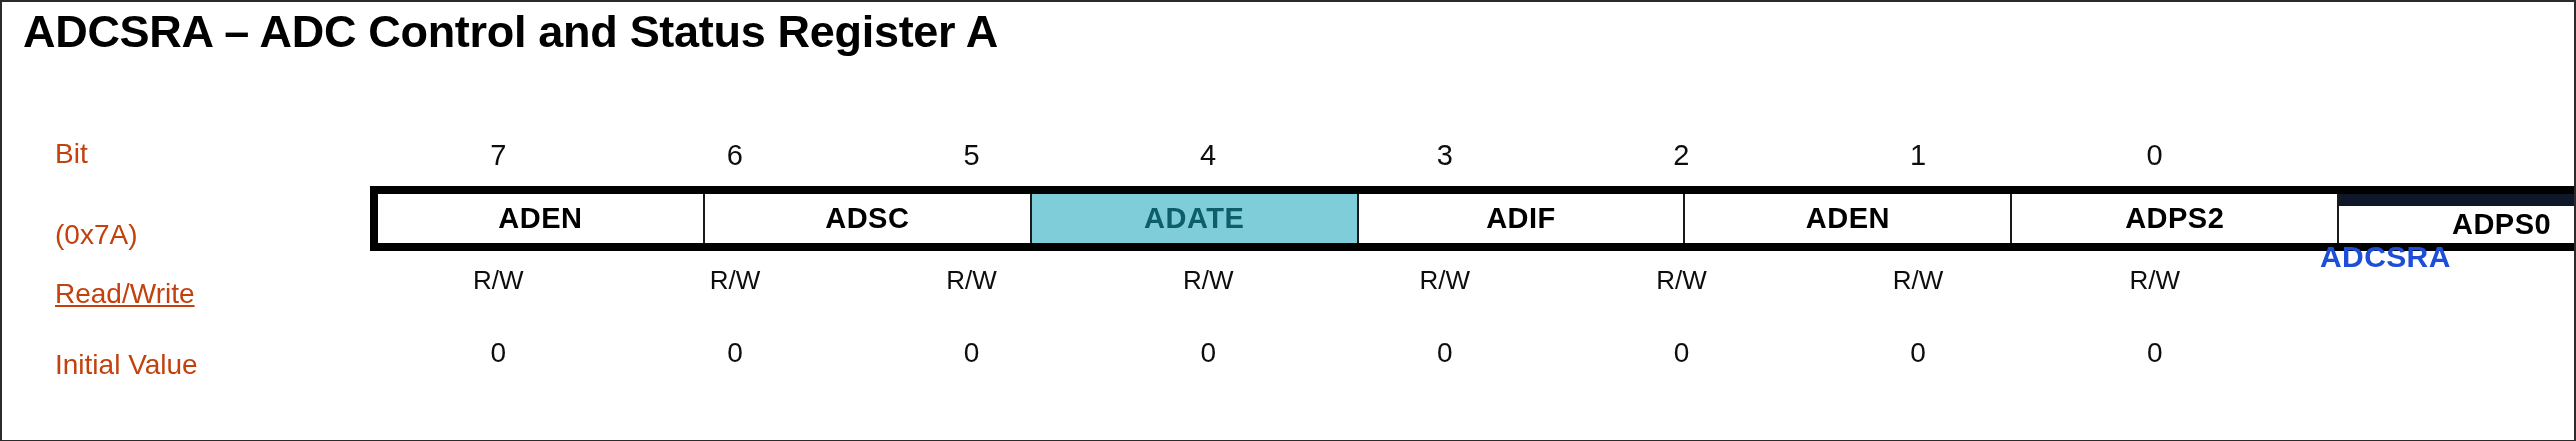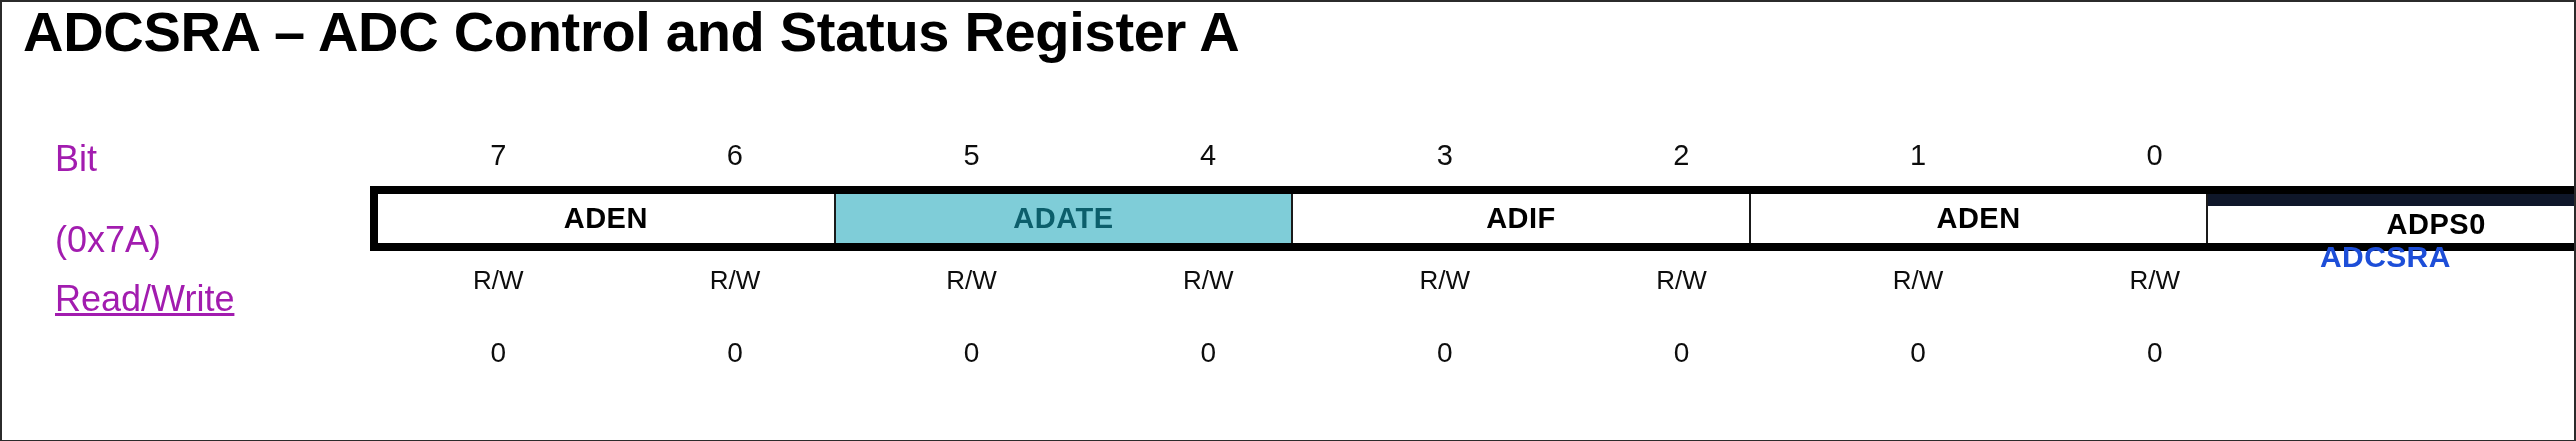--- a/index.html
+++ b/index.html
@@ -18,34 +18,34 @@
     background: #ffffff;
     border: 2.9px solid #2b2b2b;
     box-sizing: border-box;
     overflow: hidden;
   }
   
   #title {
     position: absolute;
     left: 21px;
     top: 1.9px;
-    font-size: 56px;
+    font-size: 45px;
     font-weight: bold;
     letter-spacing: -0.3px;
     white-space: nowrap;
     line-height: 55px;
     color: #000000;
   }
   
   .row-label {
     position: absolute;
     left: 53px;
-    font-size: 36px;
+    font-size: 28px;
     font-weight: normal;
-    color: #a21caf;
+    color: #c2410c;
     white-space: nowrap;
   }
   #label-bit        { top: 136px; }
   #label-addr       { top: 217px; }
   #label-rw         { top: 276px; text-decoration: underline; }
   #label-initial    { top: 347px; }
 
   
   
   #bitnum-row {
@@ -141,37 +141,40 @@
 </head>
 <body>
 
 <div id="page">
 
   <div id="title">ADCSRA – ADC Control and Status Register A</div>
 
   <div class="row-label" id="label-bit">Bit</div>
   <div class="row-label" id="label-addr">(0x7A)</div>
   <div class="row-label" id="label-rw">Read/Write</div>
+  <div class="row-label" id="label-initial">Initial Value</div>
 
   <div id="bitnum-row">
       <div class="bitnum">7</div>
       <div class="bitnum">6</div>
       <div class="bitnum">5</div>
       <div class="bitnum">4</div>
       <div class="bitnum">3</div>
       <div class="bitnum">2</div>
       <div class="bitnum">1</div>
       <div class="bitnum">0</div>
     </div>
 
   <div id="register-box">
       <div class="bit-cell">ADEN</div>
+      <div class="bit-cell">ADSC</div>
       <div class="bit-cell highlight" style="background: rgb(127, 205, 216); color: rgb(12, 94, 107);">ADATE</div>
       <div class="bit-cell">ADIF</div>
       <div class="bit-cell">ADEN</div>
+      <div class="bit-cell">ADPS2</div>
       <div class="bit-cell">ADPS0</div>
     </div>
 
   <div id="rw-row">
       <div class="rw-cell">R/W</div>
       <div class="rw-cell">R/W</div>
       <div class="rw-cell">R/W</div>
       <div class="rw-cell">R/W</div>
       <div class="rw-cell">R/W</div>
       <div class="rw-cell">R/W</div>

